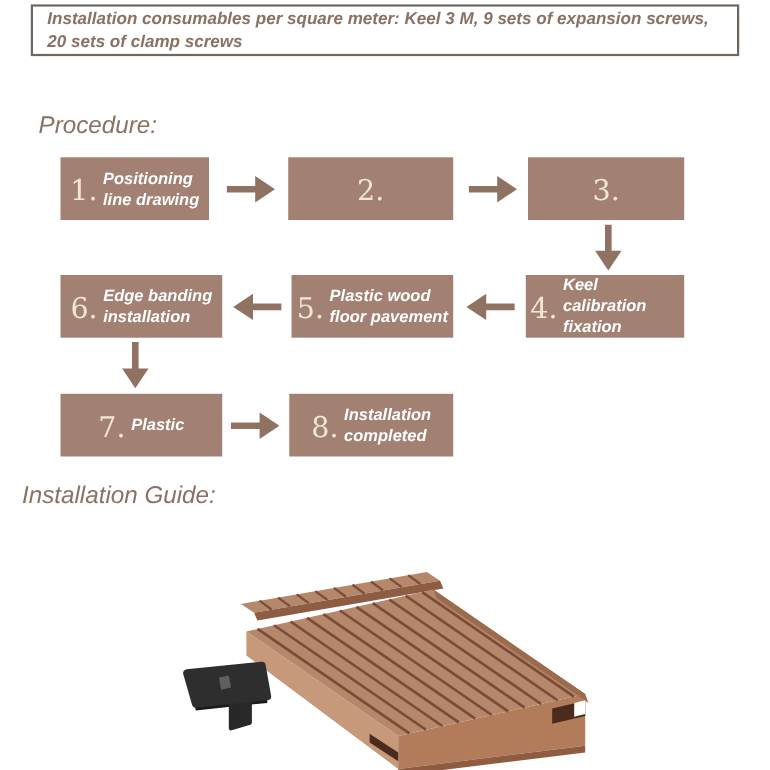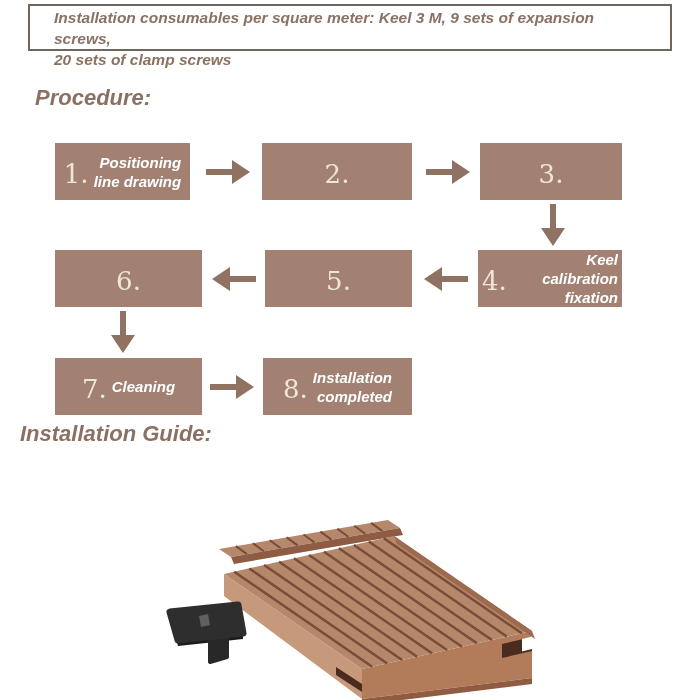--- a/index.html
+++ b/index.html
@@ -8,46 +8,47 @@
     font-family:"Liberation Sans",sans-serif;
     position:relative;overflow:hidden;
   }
   .abs{position:absolute;}
 
   
   .note-box{
     left:28px;top:4px;width:644px;height:47px;
     box-sizing:border-box;border:2px solid #6f675f;
     color:#8a7163;font-weight:bold;font-style:italic;
-    font-size:15.5px;line-height:21px;padding:1px 24px;
+    font-size:15.5px;line-height:21px;padding:1px 13px;
     white-space:pre-line;
   }
 
   
   .heading{
-    color:#8a7163;font-weight:bold;font-style:italic;font-size:22px;
+    color:#8a7163;font-weight:normal;font-style:italic;font-size:22px;
     white-space:nowrap;
+    margin-top:16px;
   }
   .heading-procedure{left:35px;top:85px;}
   .heading-guide{left:20px;top:421px;}
 
   
   .step{
     background:#a28173;color:#ffffff;
     display:flex;align-items:center;justify-content:center;gap:5px;
     box-sizing:border-box;padding:0 4px;
   }
   .step .num{
     font-family:"DejaVu Serif",serif;
     font-size:26px;line-height:26px;color:#f0e6d6;
     font-style:normal;font-weight:400;margin-top:4px;
   }
   .step .lbl{
     font-weight:bold;font-style:italic;font-size:15px;line-height:19px;
-    text-align:right;white-space:pre-line;
+    text-align:left;white-space:pre-line;
   }
   .s1{left:55px;top:143px;width:135px;height:57px;}
   .s2{left:262px;top:143px;width:150px;height:57px;}
   .s3{left:480px;top:143px;width:142px;height:57px;}
   .s4{left:478px;top:250px;width:144px;height:57px;}
   .s5{left:265px;top:250px;width:147px;height:57px;}
   .s6{left:55px;top:250px;width:147px;height:57px;}
   .s7{left:55px;top:358px;width:147px;height:57px;}
   .s8{left:263px;top:358px;width:149px;height:57px;}
 
@@ -86,42 +87,46 @@
 </svg>
 <div class="abs step s3">
   <span class="num">3.</span>
 </div>
 <svg class="abs arrow a3" width="30" height="42" viewBox="0 0 30 42">
   <polygon points="12,0 18,0 18,24 27,24 15,42 3,24 12,24" fill="#8f7262"></polygon>
 </svg>
 
 <div class="abs step s6">
   <span class="num">6.</span>
+  <span class="lbl">Edge banding
+installation</span>
 </div>
 <svg class="abs arrow a5" width="44" height="30" viewBox="0 0 44 30">
   <polygon points="44,12 18,12 18,3 0,15 18,27 18,18 44,18" fill="#8f7262"></polygon>
 </svg>
 <div class="abs step s5">
   <span class="num">5.</span>
+  <span class="lbl">Plastic wood
+floor pavement</span>
 </div>
 <svg class="abs arrow a4" width="44" height="30" viewBox="0 0 44 30">
   <polygon points="44,12 18,12 18,3 0,15 18,27 18,18 44,18" fill="#8f7262"></polygon>
 </svg>
 <div class="abs step s4">
   <span class="num">4.</span>
   <span class="lbl">Keel calibration
 fixation</span>
 </div>
 <svg class="abs arrow a6" width="30" height="42" viewBox="0 0 30 42">
   <polygon points="12,0 18,0 18,24 27,24 15,42 3,24 12,24" fill="#8f7262"></polygon>
 </svg>
 
 <div class="abs step s7">
   <span class="num">7.</span>
-  <span class="lbl">Cleaning</span>
+  <span class="lbl">Plastic</span>
 </div>
 <svg class="abs arrow a7" width="44" height="30" viewBox="0 0 44 30">
   <polygon points="0,12 26,12 26,3 44,15 26,27 26,18 0,18" fill="#8f7262"></polygon>
 </svg>
 <div class="abs step s8">
   <span class="num">8.</span>
   <span class="lbl">Installation
 completed</span>
 </div>
 

